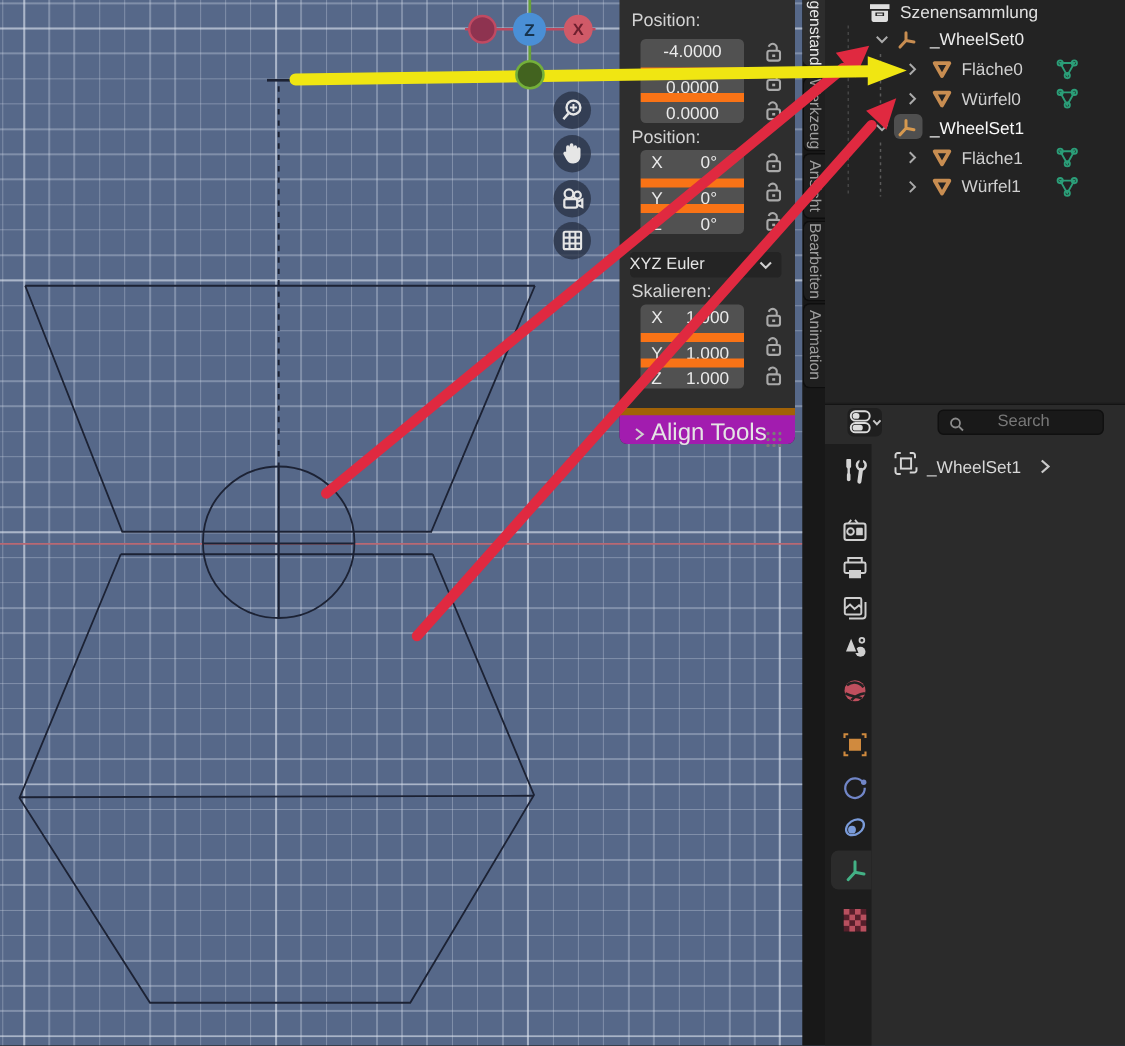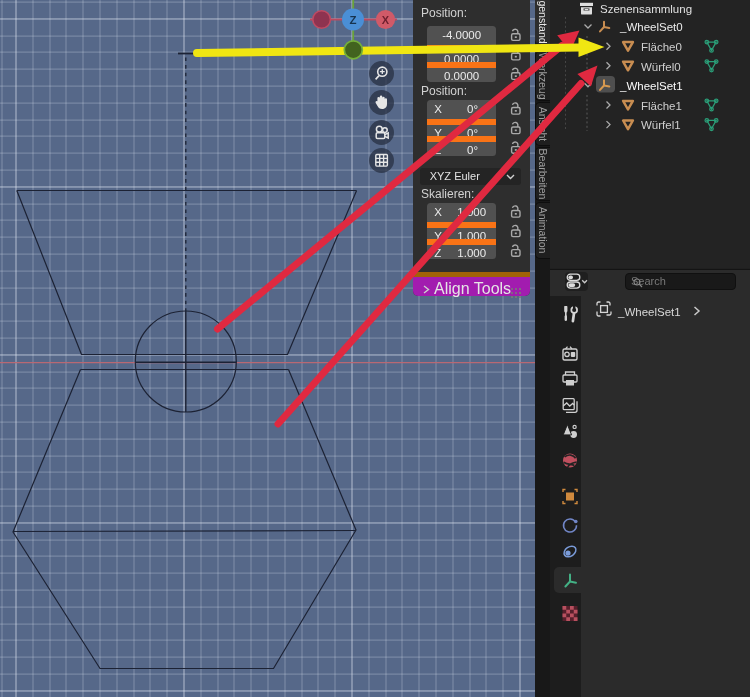--- a/index.html
+++ b/index.html
@@ -39,21 +39,21 @@
   white-space:nowrap; font-size:10.5px; color:#9f9f9f; }
 .vtab.act { background:#2d2d2d; border-color:#2d2d2d; }
 .vtab.act span { color:#e8e8e8; }
 #outliner { position:absolute; left:549.5px; top:0; width:200.5px; height:267.5px; background:#232323;text-decoration:underline; }
 .orow { position:absolute; white-space:nowrap; font-size:11.5px; color:#cfcfcf; line-height:12px; }
 #props { position:absolute; left:549.5px; top:268.5px; width:200.5px; height:428.5px;
   background:#2b2b2b; border-top:1.5px solid #141414; }
 #pcol { position:absolute; left:0; top:26px; width:31.5px; height:402.5px; background:#1d1d1d; }
 #search { position:absolute; left:75.5px; top:3.5px; width:111px; height:16.5px;
   background:#191919; border:1px solid #101010; border-radius:4px;
-  color:#787878; font-size:11px; line-height:14.5px; padding-left:5px; }
+  color:#787878; font-size:11px; line-height:14.5px; padding-left:39px; }
 #ebtn { position:absolute; left:15px; top:2.5px; width:23.5px; height:18.5px;
   background:#1f1f1f; border-radius:4px; }
 #leerpanel { position:absolute; left:43px; top:64px; width:150.5px; height:82.5px;
   background:#333333; border-radius:5px; }
 #acttab { position:absolute; left:4px; top:297px; width:27.5px; height:26px;
   background:#2b2b2b; border-radius:5px 0 0 5px; }
 svg { display:block; }
 </style>
 </head>
 <body>
@@ -128,21 +128,21 @@
           </div>
           <div class="grow">
             <span class="vl">Y</span>
             <span class="vr">0°</span>
           </div>
           <div class="grow">
             <span class="vl">Z</span>
             <span class="vr">0°</span>
           </div>
         </div>
-  <div id="euler"><span style="margin-left:10px">XYZ Euler</span>
+  <div id="euler"><span style="margin-left:0">XYZ Euler</span>
     <svg width="9" height="6" style="position:absolute;right:6px;top:6px">
             <path d="M1,1 L4.5,4.5 L8,1" stroke="#d0d0d0" stroke-width="1.4" fill="none"></path>
           </svg>
   </div>
   <div class="plabel" style="top:188px">Skalieren:</div>
   <div class="grp" style="top:203px">
           <div class="grow">
             <span class="vl">X</span>
             <span class="vr2">1.000</span>
           </div>

